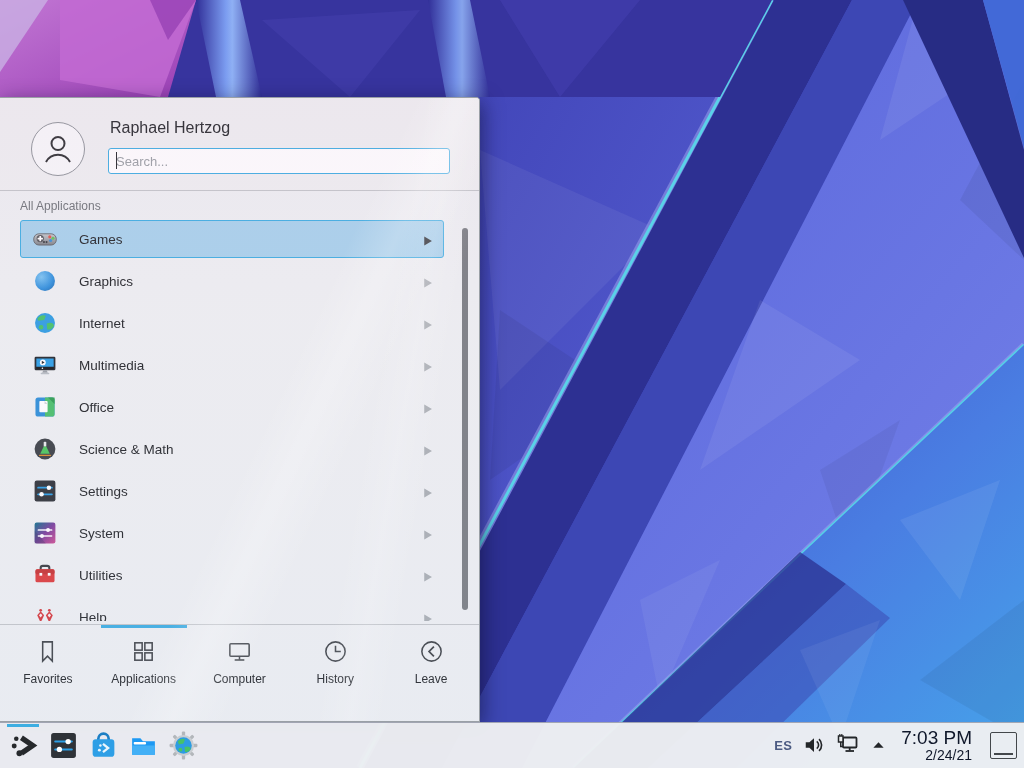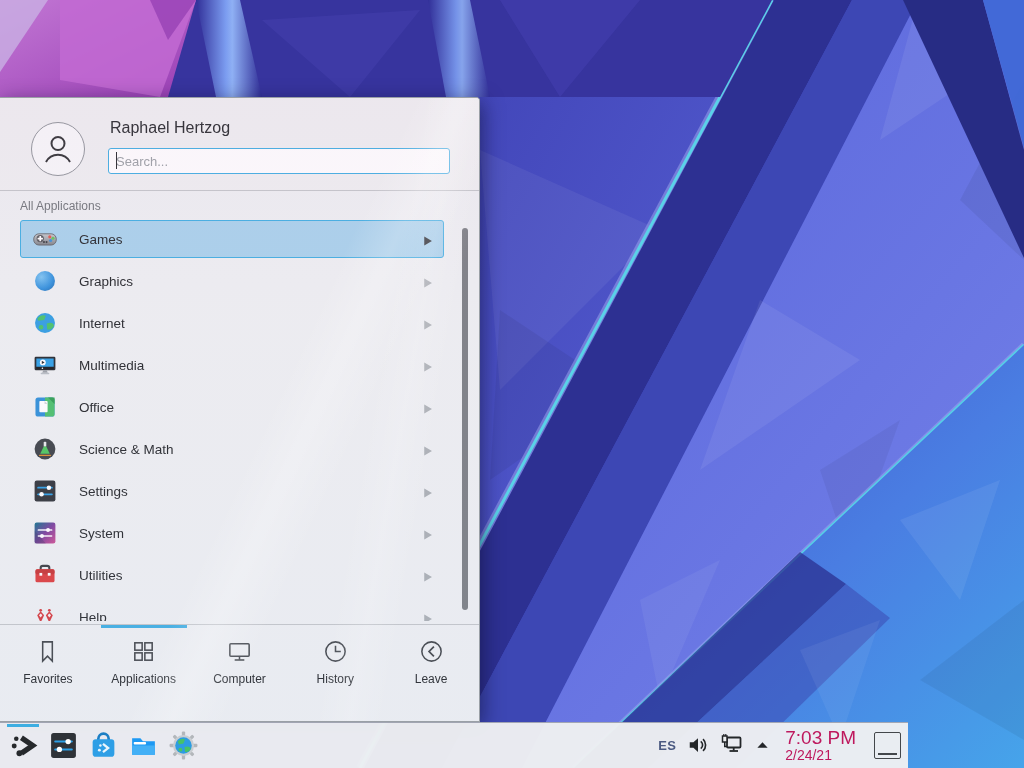--- a/index.html
+++ b/index.html
@@ -54,31 +54,31 @@
 
   .popup-footer{position:absolute;left:0;bottom:0;width:100%;height:97px;
     border-top:1px solid #c3c6c9;display:flex;box-sizing:border-box}
   .tab{flex:1;position:relative;display:flex;flex-direction:column;align-items:center;
     padding-top:13px;gap:7px}
   .tab svg{width:27px;height:27px}
   .tab-label{font-size:12px;color:#232629}
   .tab.active::before{content:'';position:absolute;top:0;left:5px;right:5px;height:3px;background:#3daee2}
 
   
-  .taskbar{position:absolute;left:0;bottom:0;width:908px;height:46px;
+  .taskbar{position:absolute;left:0;bottom:0;width:1024px;height:46px;
     background:rgba(238,240,242,.97);border-top:1px solid rgba(55,62,90,.4);
     display:flex;align-items:center;z-index:5;box-sizing:border-box}
   .task-apps{display:flex;align-items:center;height:100%;padding-left:3px}
   .task-app{width:40px;height:46px;display:flex;align-items:center;justify-content:center;position:relative}
   .task-app svg{width:31px;height:31px}
   .task-app.active::before{content:'';position:absolute;top:1px;left:4px;right:4px;height:3px;background:#3daee2}
   .tray{margin-left:auto;display:flex;align-items:center;gap:11px;padding-right:7px}
   .kbd-layout{font-weight:bold;font-size:13px;color:#4b5a82;letter-spacing:.3px}
   .tray-icon{display:flex;align-items:center;justify-content:center}
-  .clock{text-align:left;line-height:1.04;color:#be185d;margin:0 4px}
+  .clock{text-align:right;line-height:1.04;color:#0f172a;margin:0 4px}
   .clock-time{font-size:19px}
   .clock-date{font-size:14px}
   .show-desktop{width:25px;height:25px;border:1.6px solid #43474b;border-radius:2px;position:relative;margin-left:3px}
   .show-desktop::after{content:'';position:absolute;left:3px;right:3px;bottom:3px;height:2px;background:#43474b}
 </style>
 </head>
 <body>
 
 <svg class="wallpaper" viewBox="0 0 1024 768" preserveAspectRatio="none">
   <defs>

